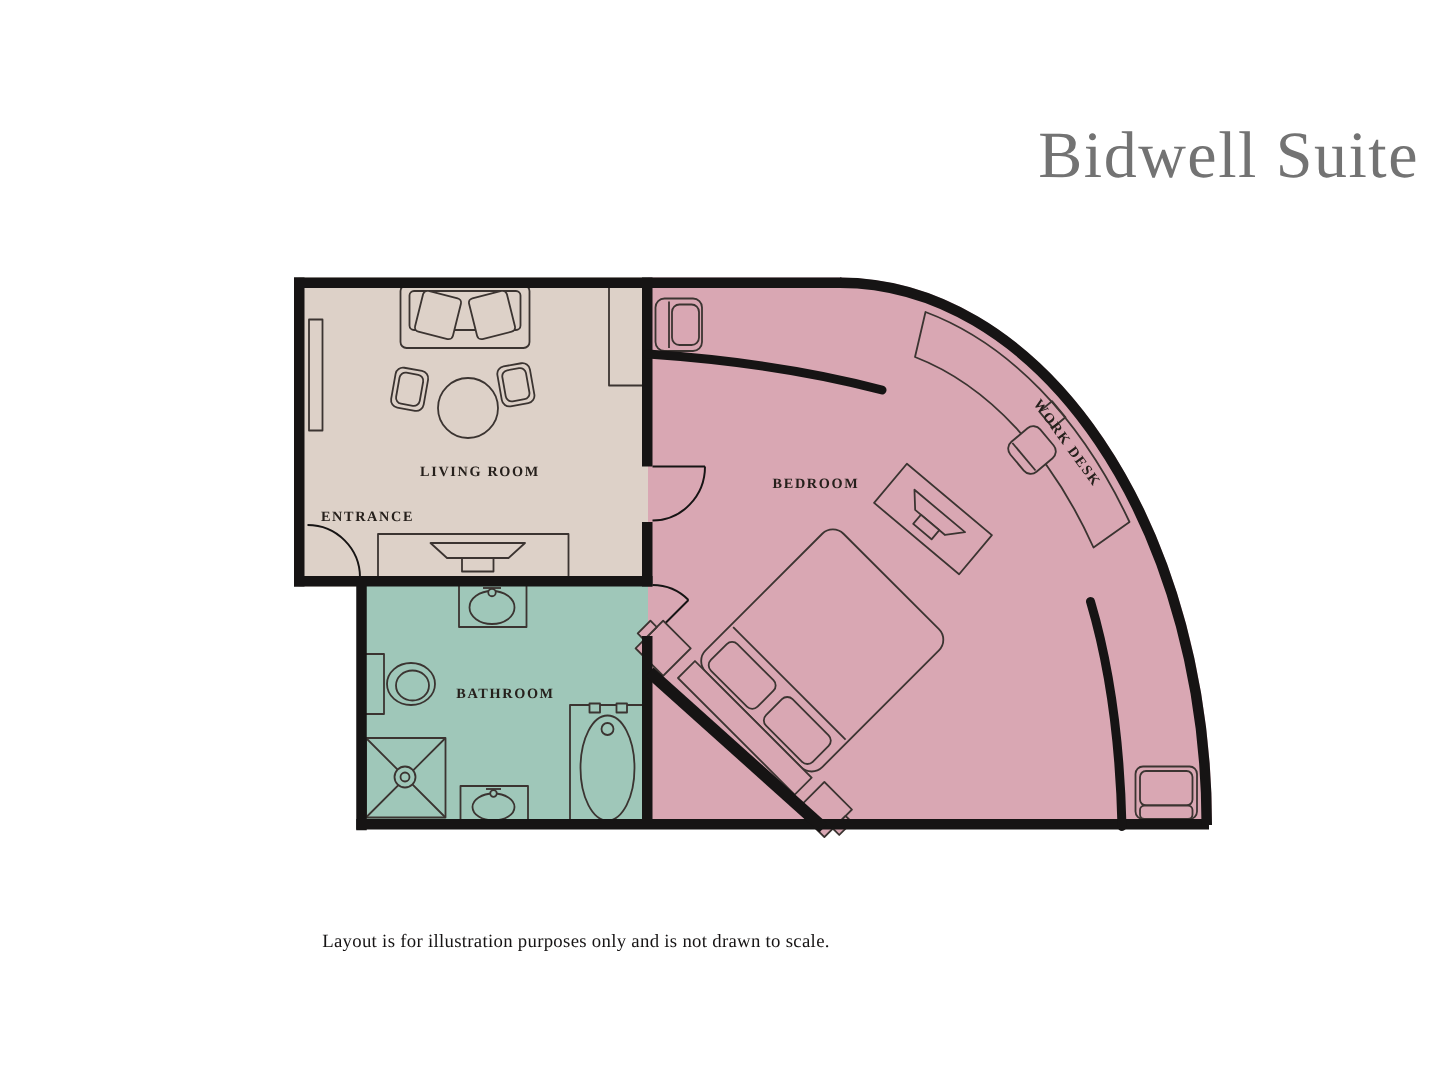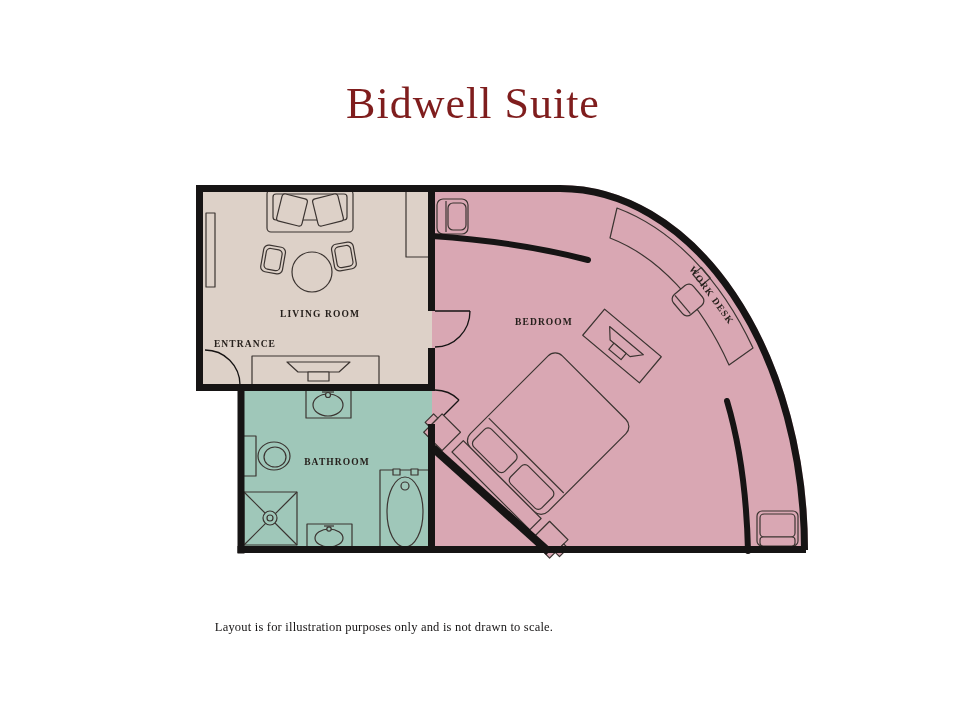--- a/index.html
+++ b/index.html
@@ -17,21 +17,21 @@
   .walls .w6{stroke-width:6;stroke-linecap:round;}
   .walls .w8{stroke-width:8;}
   .doors path{fill:none;stroke-width:1.3;}
   .furn{stroke-width:1.2;stroke-linejoin:round;}
 </style>
 </head>
 <body>
 
 <div class="page">
 
-  <div class="title" style="color: #7f1d1d;">Bidwell Suite</div>
+  <div class="title" style="color: #737373; text-align: right;">Bidwell Suite</div>
 
   <svg width="960" height="720" viewBox="0 0 960 720">
 
     <g>
       <rect x="199" y="185" width="233" height="206" fill="#ddd1c8"></rect>
       <rect x="241" y="385" width="191" height="165" fill="#9fc7b9"></rect>
       <path d="M 432,185 L 560,185 A 248,365 0 0 1 808,550 L 432,550 Z" fill="#d9a7b3"></path>
     </g>
 
     <g class="doors" stroke="#161414">

